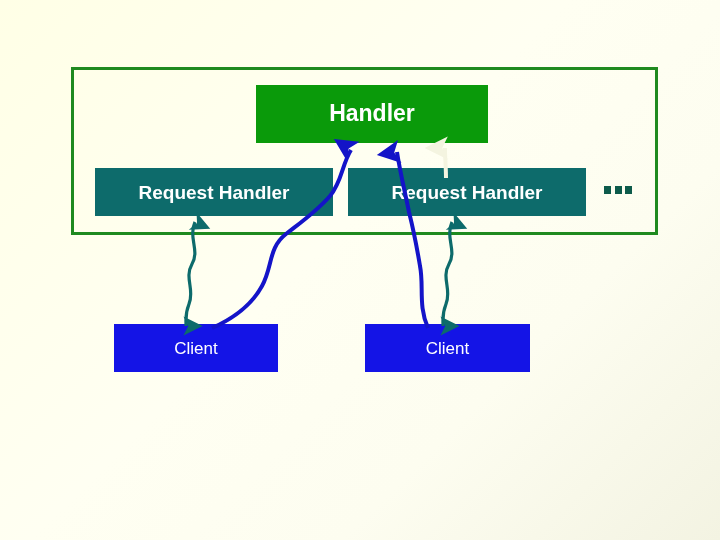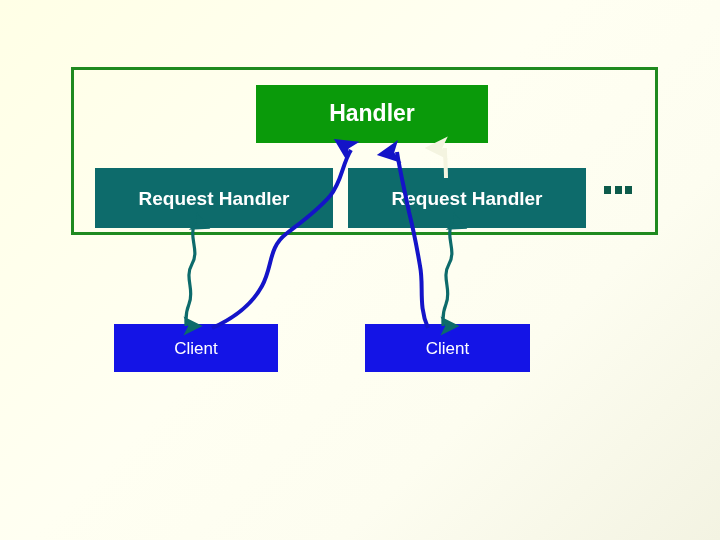--- a/index.html
+++ b/index.html
@@ -54,21 +54,21 @@
     font-weight: bold;
     justify-content: center;
     align-items: flex-start;
     padding-top: 17px;
   }
 
   .handler-box {
     background: #0d6b6b;
     font-size: 19px;
     font-weight: bold;
-    height: 60px;
+    height: 48px;
     top: 168px;
     align-items: center;
   }
   #handler-box-1 { left: 95px;  width: 238px; }
   #handler-box-2 { left: 348px; width: 238px; }
 
   .client-box {
     background: #1414e6;
     font-size: 17px;
     font-weight: normal;

